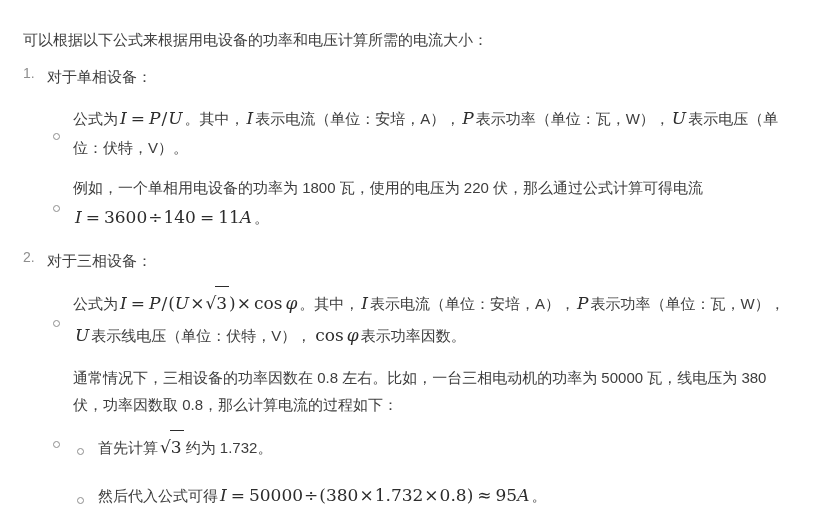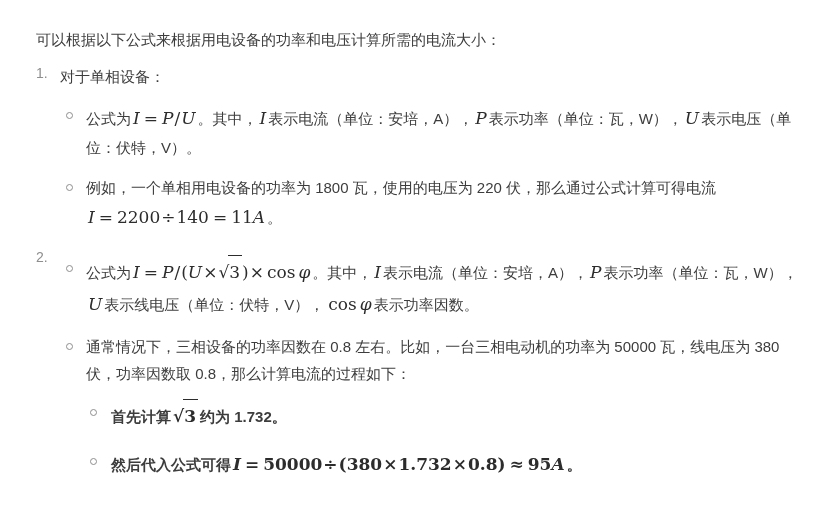--- a/index.html
+++ b/index.html
@@ -7,21 +7,21 @@
   body {
     background: #ffffff;
     font-family: "Liberation Sans", "DejaVu Sans", sans-serif;
   }
   .page {
     position: relative;
     width: 818px;
     height: 523px;
     background: #ffffff;
     overflow: hidden;
-    padding: 26px 32px 0 36px;
+    padding: 26px 32px 0 23px;
   }
   .content {
     width: 762px;
     font-size: 15px;
     line-height: 27px;
     color: #3d3d3d;
   }
   .intro { margin: 0 0 6px 0; }
 
   
@@ -32,36 +32,36 @@
     width: 20px;
     color: #8e8e8e;
     font-size: 14px;
     padding-top: 1px;
   }
   .li-body { flex: 1 1 auto; min-width: 0; }
   .item-title { margin: 4px; }
 
   
   ul.bullets { list-style: none; margin: 12px 0 10px 0; padding: 0 0 0 10px; }
-  ul.bullets > li { display: flex; margin: 0 0 13px 0; }
+  ul.bullets > li { display: flex; margin: 0 0 13px 0; align-items: center; }
   ul.bullets > li:last-child { margin-bottom: 0; }
   .dot-col { flex: none; width: 20px; padding-top: 10px; }
   .dot {
     display: block;
     width: 7px; height: 7px;
     border: 1px solid #8e8e8e;
     border-radius: 50%;
     background: transparent;
   }
   .b-body { flex: 1 1 auto; min-width: 0; }
   .b-body p { margin: 0; }
 
   
   ul.bullets ul.bullets { margin: 12px 0 0 0; padding-left: 4px; }
-  ul.bullets ul.bullets > li { margin-bottom: 16px; font-weight: bold; }
+  ul.bullets ul.bullets > li { margin-bottom: 16px; }
   ul.bullets ul.bullets > li:last-child { margin-bottom: 4px; }
   ul.bullets ul.bullets .dot-col { width: 21px; }
 
   
   .math {
     font-family: "DejaVu Serif", "Liberation Serif", serif;
     font-size: 17px;
     line-height: 32px;
     color: #2c2c2c;
     margin: 0 2px;
@@ -99,29 +99,30 @@
                 </span>
                 <div class="b-body">
                   <p><span class="txt">公式为</span><span class="math"><span class="mi">I</span><span class="mrel">=</span><span class="mi">P</span><span class="mbin">/</span><span class="mi">U</span></span><span class="txt">。其中，</span><span class="math"><span class="mi">I</span></span><span class="txt">表示电流（单位：安培，A），</span><span class="math"><span class="mi">P</span></span><span class="txt">表示功率（单位：瓦，W），</span><span class="math"><span class="mi">U</span></span><span class="txt">表示电压（单位：伏特，V）。</span></p>
                 </div>
               </li>
               <li>
                 <span class="dot-col">
                   <span class="dot"></span>
                 </span>
                 <div class="b-body">
-                  <p><span class="txt">例如，一个单相用电设备的功率为 1800 瓦，使用的电压为 220 伏，那么通过公式计算可得电流</span><span class="math"><span class="mi">I</span><span class="mrel">=</span><span class="mn">2200</span><span class="mbin">÷</span><span class="mn">140</span><span class="mrel">=</span><span class="mn">11</span><span class="mi">A</span></span><span class="txt">。</span></p>
+                  <p><span class="txt">例如，一个单相用电设备的功率为 1800 瓦，使用的电压为 220 伏，那么通过公式计算可得电流</span><span class="math"><span class="mi">I</span><span class="mrel">=</span><span class="mn">3600</span><span class="mbin">÷</span><span class="mn">140</span><span class="mrel">=</span><span class="mn">11</span><span class="mi">A</span></span><span class="txt">。</span></p>
                 </div>
               </li>
             </ul>
           </div>
         </li>
         <li>
           <span class="num">2.</span>
           <div class="li-body">
+            <p class="item-title"><span class="txt">对于三相设备：</span></p>
             <ul class="bullets">
               <li>
                 <span class="dot-col">
                   <span class="dot"></span>
                 </span>
                 <div class="b-body">
                   <p><span class="txt">公式为</span><span class="math"><span class="mi">I</span><span class="mrel">=</span><span class="mi">P</span><span class="mbin">/</span><span class="mt">(</span><span class="mi">U</span><span class="mbin">×</span><span class="sqrt"><span class="rad">√</span><span class="rdx">3</span></span><span class="mt">)</span><span class="mbin">×</span><span class="mfn">cos</span><span class="mgreek">φ</span></span><span class="txt">。其中，</span><span class="math"><span class="mi">I</span></span><span class="txt">表示电流（单位：安培，A），</span><span class="math"><span class="mi">P</span></span><span class="txt">表示功率（单位：瓦，W），</span><span class="math"><span class="mi">U</span></span><span class="txt">表示线电压（单位：伏特，V），</span><span class="math"><span class="mfn">cos</span><span class="mgreek">φ</span></span><span class="txt">表示功率因数。</span></p>
                 </div>
               </li>
               <li>

